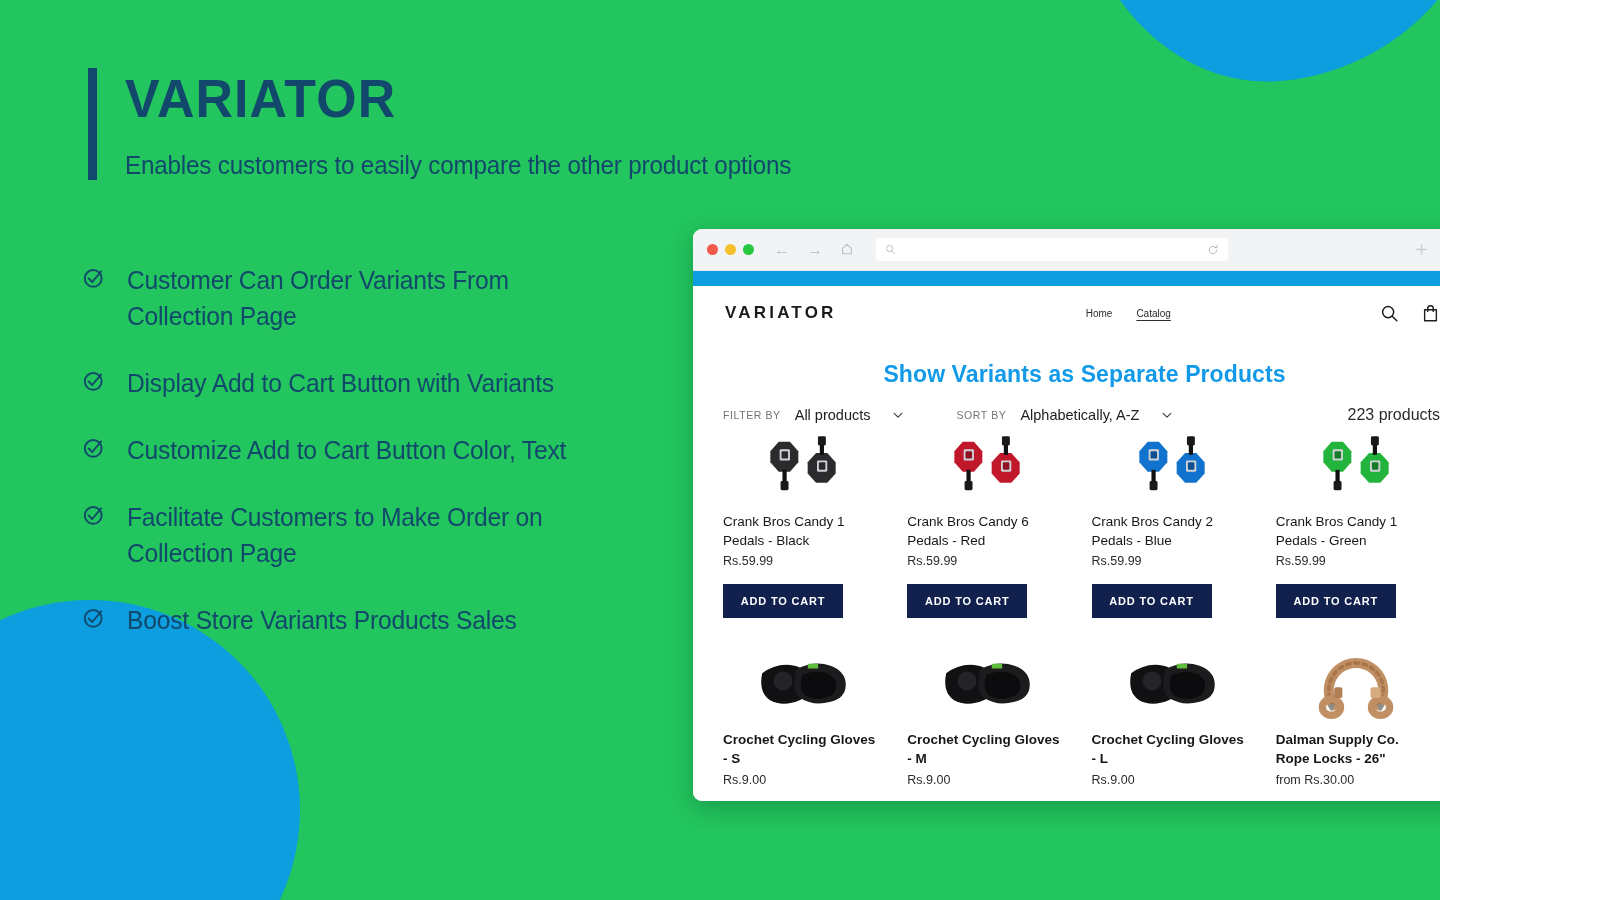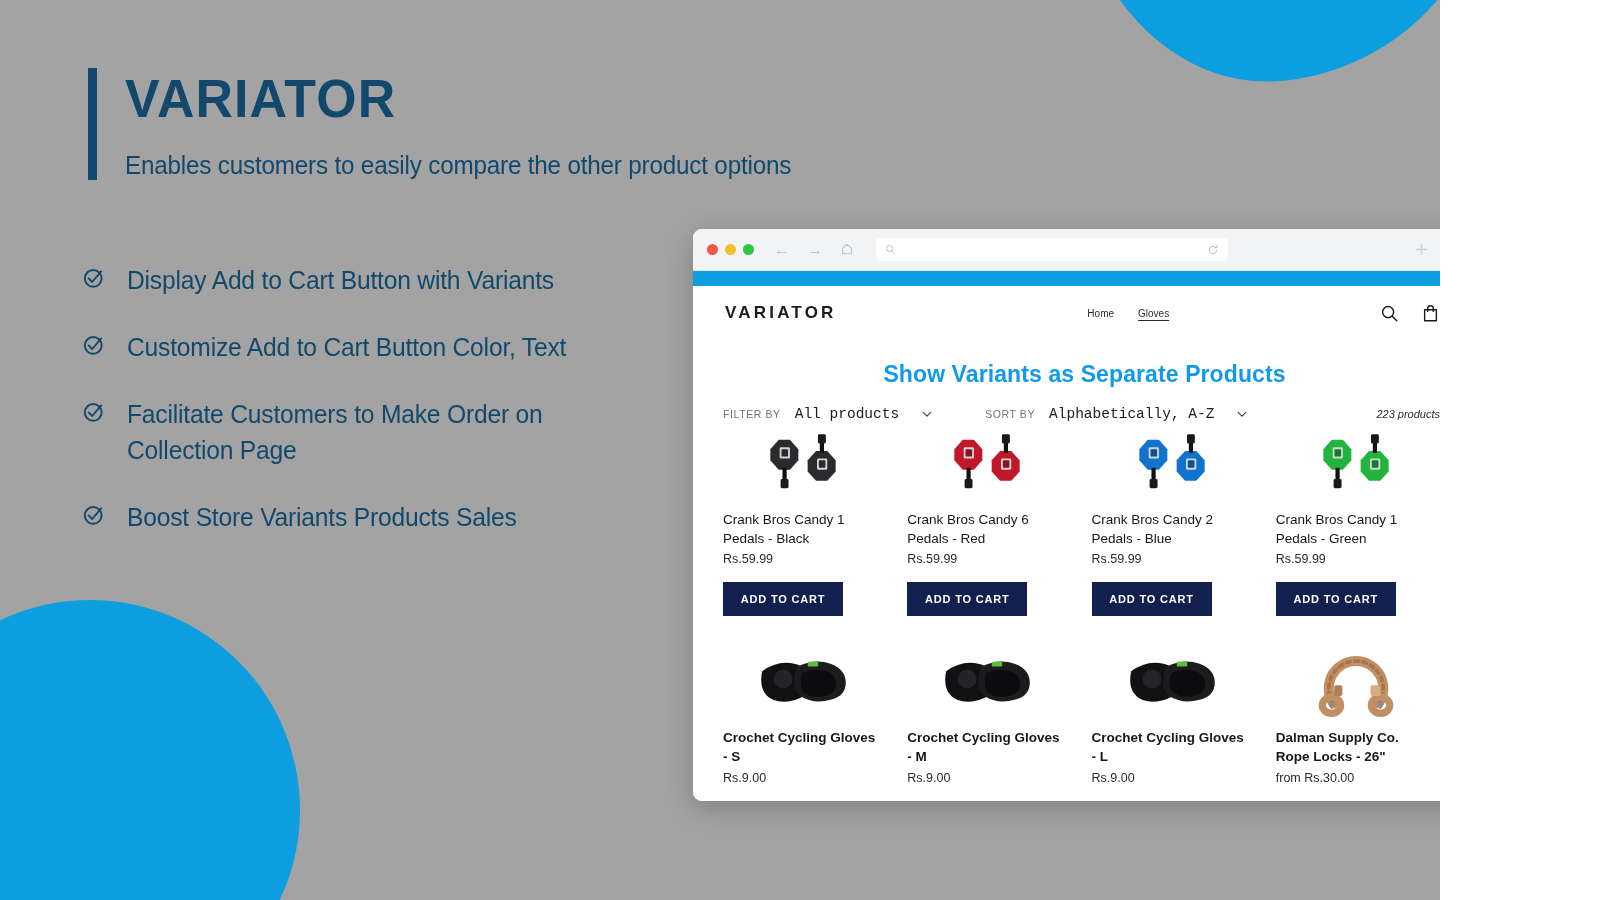--- a/index.html
+++ b/index.html
@@ -2,21 +2,21 @@
 <html><head>
 <meta charset="utf-8">
 <style>
   * { box-sizing: border-box; margin: 0; padding: 0; }
   html, body {
     width: 1600px; height: 900px;
     background: #ffffff;
     font-family: "Liberation Sans", sans-serif;
     overflow: hidden;
   }
-  #stage { position: relative; width: 1440px; height: 900px; background:#a3a3a3; overflow:hidden; }
+  #stage { position: relative; width: 1440px; height: 900px; background:#22c55e; overflow:hidden; }
 
   
   .blob-tr {
     position: absolute; top: -150px; right: -60px;
     width: 420px; height: 230px;
     background: #0d9ee0;
     border-radius: 0 0 55% 45% / 0 0 100% 100%;
     transform: rotate(-4deg);
   }
   .blob-bl {
@@ -108,25 +108,25 @@
     letter-spacing: 0.1px;
   }
 
   .filterbar {
     display: flex; align-items: center;
     padding: 18px 36px 0 30px; gap: 0;
   }
   .flabel { font-size: 10.5px; color: #6f7478; letter-spacing: 0.6px; }
   .fselect {
     display: flex; align-items: center; gap: 22px;
-    font-size: 14.5px; color: #202020; margin-left: 14px; font-family: Liberation Mono, monospace;
+    font-size: 14.5px; color: #202020; margin-left: 14px;
   }
   .fselect .chev { color: #444; font-size: 11px; }
   .gap-sort { width: 52px; }
-  .count { margin-left: auto; font-size: 11px; font-style: italic; color: #2b2b2b; }
+  .count { margin-left: auto; font-size: 16px; color: #2b2b2b; }
 
   .grid {
     display: grid; grid-template-columns: repeat(4, 1fr);
     padding: 0 30px; column-gap: 14px; margin-top: 4px;
   }
   .cell { padding-right: 10px; }
   .pimg { height: 78px; display: flex; align-items: center; justify-content: center; }
   .ptitle {
     font-size: 13.5px; color: #171717; line-height: 1.42;
     margin-top: 6px; font-weight: 400;
@@ -156,20 +156,29 @@
     <div class="title-block">
       <div class="title-bar"></div>
       <div class="title-texts">
         <div class="main-title">VARIATOR</div>
         <div class="subtitle">Enables customers to easily compare the other product options</div>
       </div>
     </div>
 
     <div class="features">
 
+      <div class="feature">
+        <span class="feat-icon">
+          <svg viewBox="0 0 24 24" width="24" height="24">
+            <circle cx="11.2" cy="12.4" r="8.4" fill="none" stroke="#12486b" stroke-width="1.9"></circle>
+            <path d="M6.6 12.4 L10.2 16.0 L19.2 5.4" fill="none" stroke="#12486b" stroke-width="1.9" stroke-linecap="round" stroke-linejoin="round"></path>
+          </svg>
+        </span>
+        <div class="feat-text">Customer Can Order Variants From Collection Page</div>
+      </div>
 
       <div class="feature">
         <span class="feat-icon">
           <svg viewBox="0 0 24 24" width="24" height="24">
             <circle cx="11.2" cy="12.4" r="8.4" fill="none" stroke="#12486b" stroke-width="1.9"></circle>
             <path d="M6.6 12.4 L10.2 16.0 L19.2 5.4" fill="none" stroke="#12486b" stroke-width="1.9" stroke-linecap="round" stroke-linejoin="round"></path>
           </svg>
         </span>
         <div class="feat-text">Display Add to Cart Button with Variants</div>
       </div>
@@ -255,21 +264,21 @@
     </div>
 
     <div class="blue-bar"></div>
 
     <div class="store">
 
       <div class="store-header">
         <div class="logo">VARIATOR</div>
         <div class="nav">
           <a href="#">Home</a>
-          <a href="#" class="active">Gloves</a>
+          <a href="#" class="active">Catalog</a>
         </div>
         <div class="header-icons">
           <span>
             <svg viewBox="0 0 22 22" width="19" height="19">
               <circle cx="9.4" cy="9.4" r="6.4" fill="none" stroke="#1c1c1c" stroke-width="1.7"></circle>
               <path d="M14.2 14.2 L19.4 19.4" stroke="#1c1c1c" stroke-width="1.7" stroke-linecap="round"></path>
             </svg>
           </span>
           <span>
             <svg viewBox="0 0 22 22" width="19" height="19">

